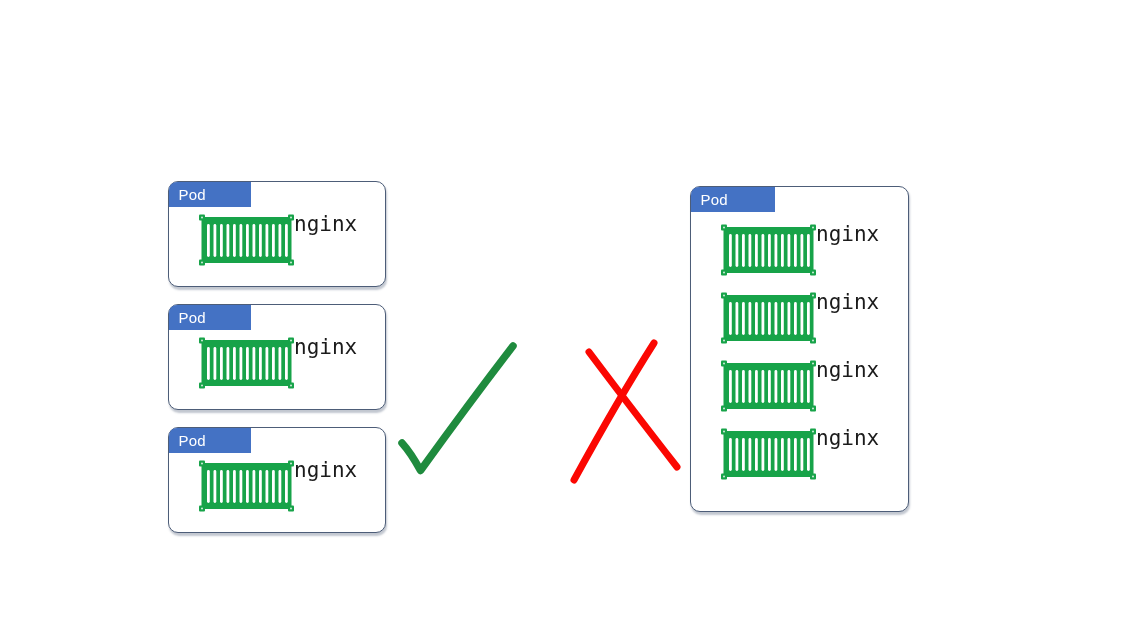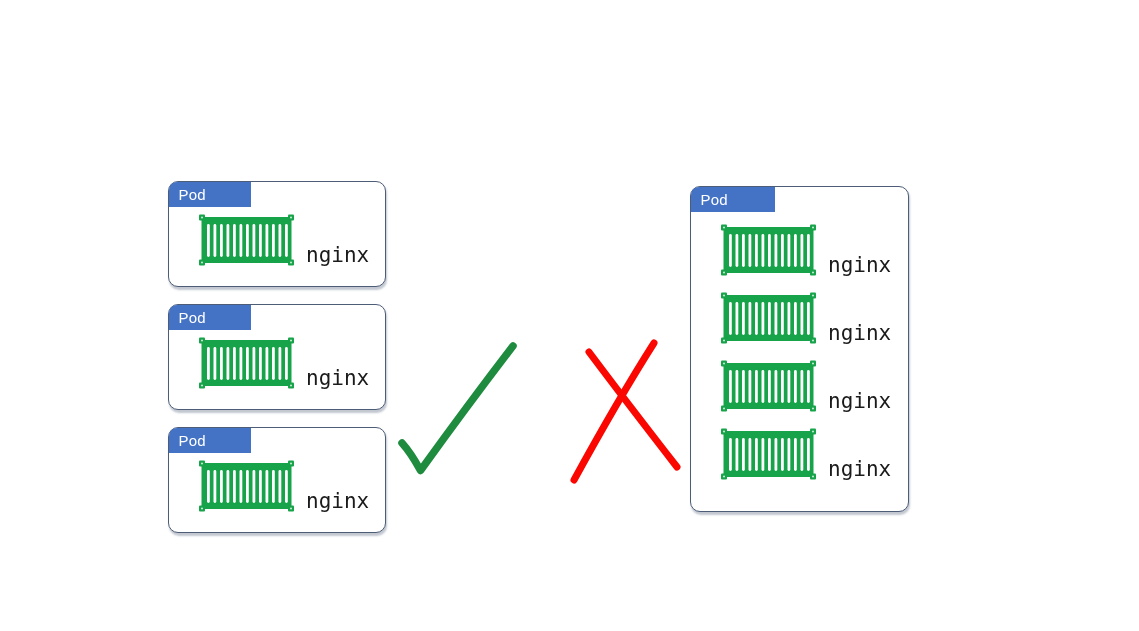--- a/index.html
+++ b/index.html
@@ -36,22 +36,21 @@
     font-size: 15px;
     line-height: 1;
     letter-spacing: 0.2px;
   }
   .tab-w-left  { width: 82px; }
   .tab-w-right { width: 84px; }
   .container-row {
     position: absolute;
     left: 30px;
     display: flex;
-    align-items: flex-end;
-    gap: 12px;
+    align-items: flex-start;
   }
   .container-icon { width: 95px; height: 52px; display: block; }
   .container-name {
     font-family: "DejaVu Sans Mono", monospace;
     font-size: 21px;
     color: var(--container-text, #1b1b1b);
     line-height: 1;
   }
   .marks-overlay {
     position: absolute;

